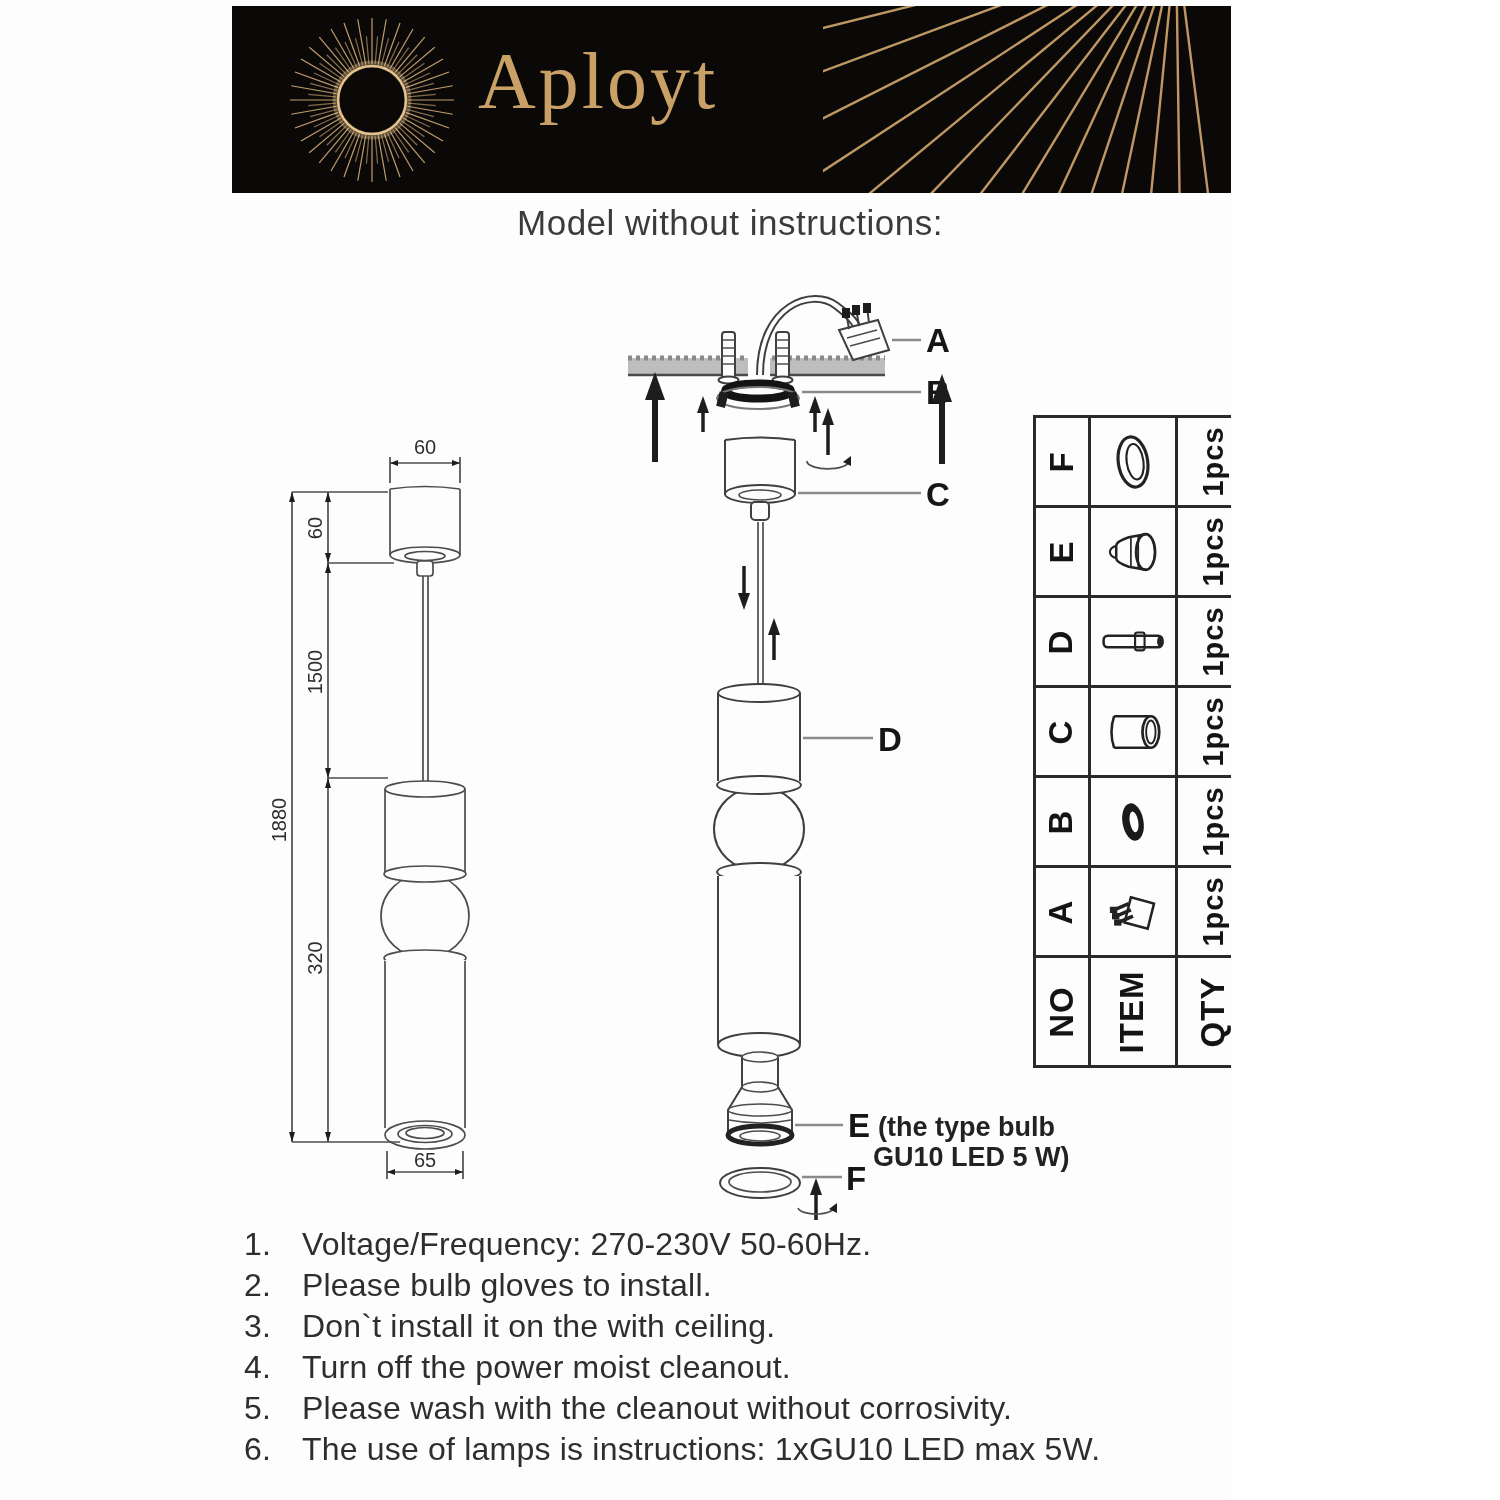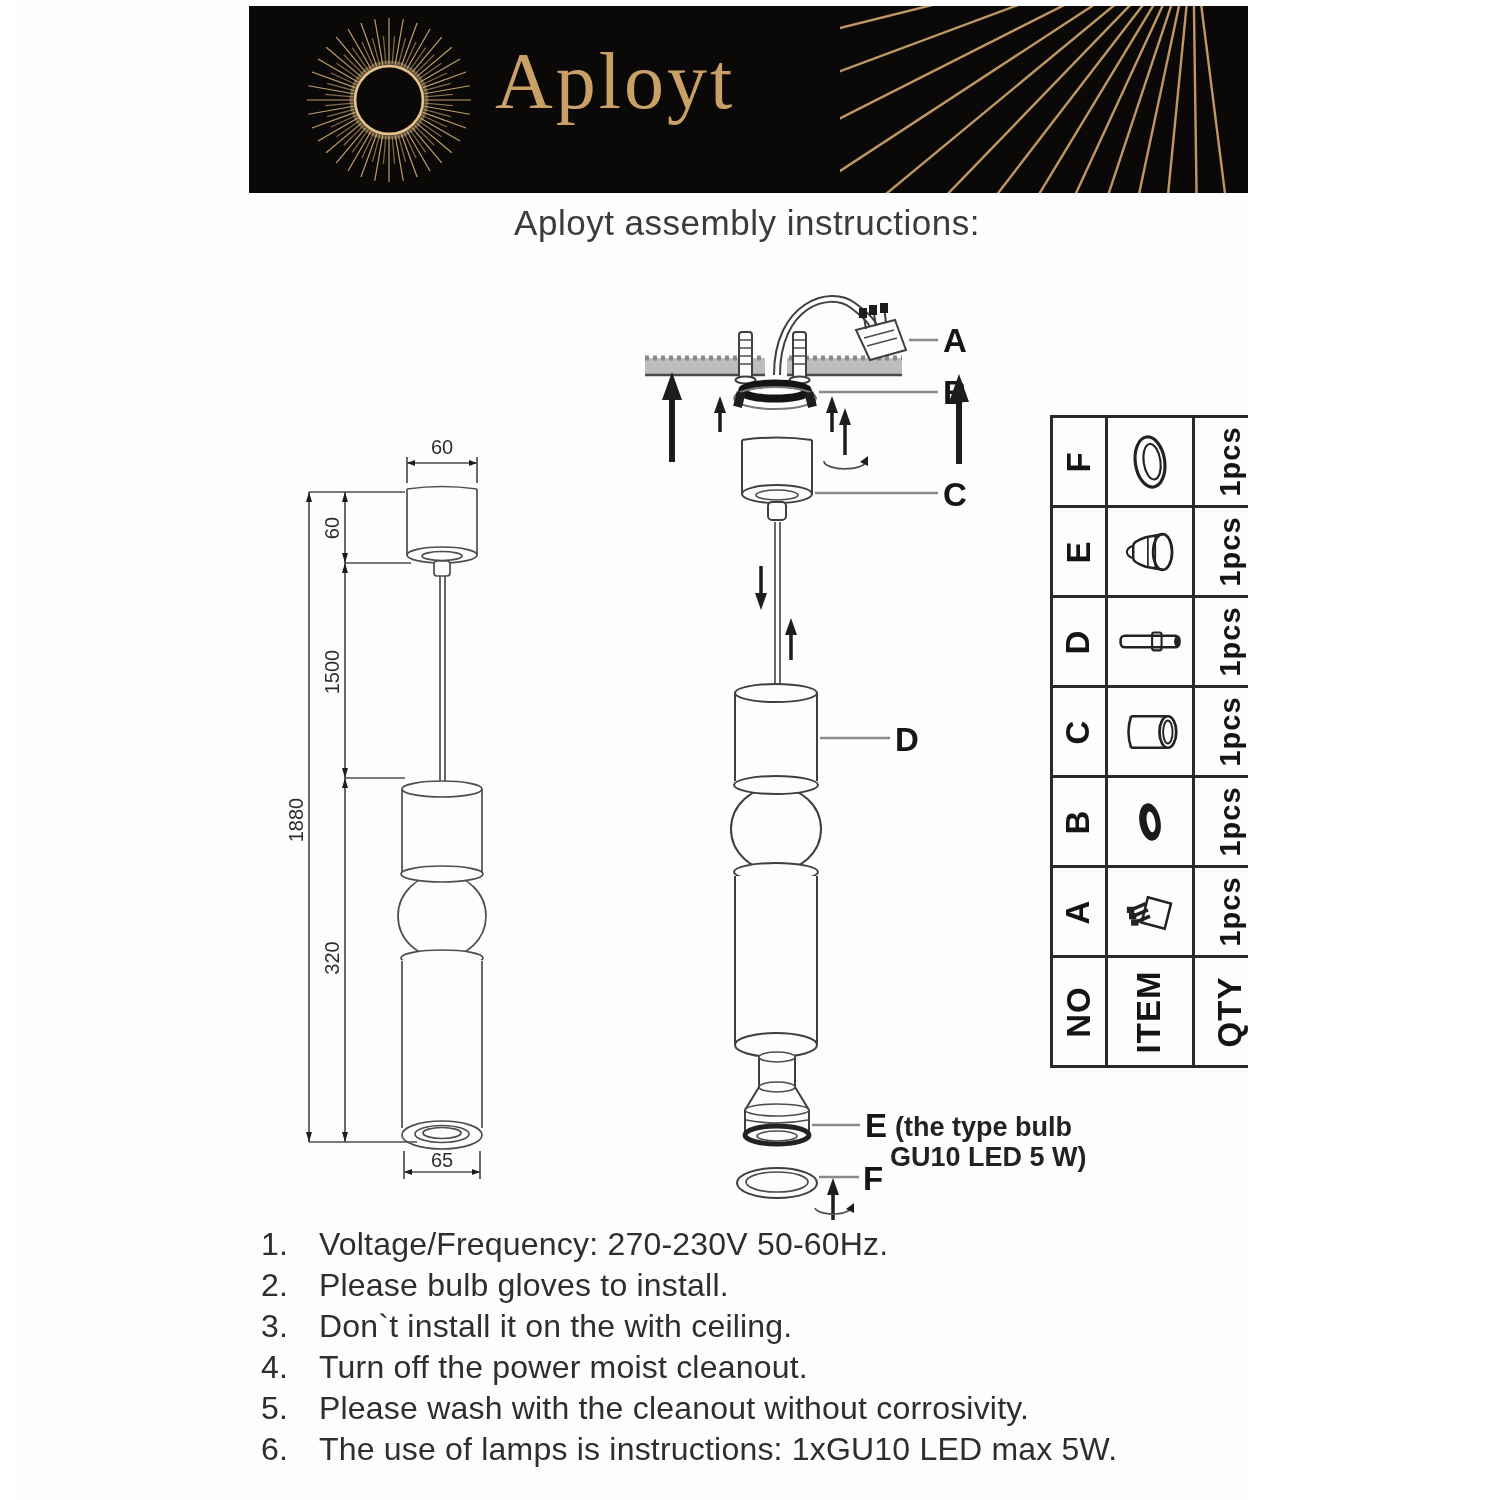--- a/index.html
+++ b/index.html
@@ -1,17 +1,17 @@
 <!DOCTYPE html>
 <html><head>
 <meta charset="utf-8">
 <style>
   html,body{margin:0;padding:0;background:#ffffff;}
   #page{position:relative;width:1231px;height:1500px;background:#fdfdfd;overflow:hidden;
-        font-family:"Liberation Sans",sans-serif;margin-left:17px;}
+        font-family:"Liberation Sans",sans-serif;}
 
   
   .banner{position:absolute;left:232px;top:6px;width:1051px;height:187px;background:#0b0908;overflow:hidden;}
   .sunburst{position:absolute;left:48px;top:2px;width:184px;height:184px;}
   .brand{position:absolute;left:246px;top:30px;font-family:"Liberation Serif",serif;
          font-size:80px;font-weight:400;color:#c9a166;letter-spacing:3px;}
   .fan{position:absolute;right:0;top:0;width:460px;height:187px;}
 
   
   .title-line1{position:absolute;left:0;top:203px;width:1460px;text-align:center;
@@ -146,21 +146,21 @@
           <line x1="353" y1="-66" x2="172.63560454814387" y2="324.34431576915074" stroke="#c99f68" stroke-width="2.4" opacity="0.95"></line>
           <line x1="353" y1="-66" x2="217.27091411274597" y2="342.0166850071335" stroke="#c99f68" stroke-width="2.4" opacity="0.95"></line>
           <line x1="353" y1="-66" x2="263.59797294836346" y2="354.6034683155365" stroke="#c99f68" stroke-width="2.4" opacity="0.95"></line>
           <line x1="353" y1="-66" x2="311.03935310356576" y2="361.9477819921874" stroke="#c99f68" stroke-width="2.4" opacity="0.95"></line>
           <line x1="353" y1="-66" x2="359.00373754583256" y2="363.9580853240008" stroke="#c99f68" stroke-width="2.4" opacity="0.95"></line>
           <line x1="353" y1="-66" x2="406.8932904326509" y2="360.6093215652255" stroke="#c99f68" stroke-width="2.4" opacity="0.95"></line>
         </g>
     </svg>
   </div>
 
-  <div class="title-line1">Aployt assembly instructions:</div>
+  <div class="title-line1">Model without instructions:</div>
   <div class="title-line2">APL.615.26.01</div>
 
   <svg class="dim-svg" width="250" height="770" viewBox="0 0 250 770">
 
     <path class="draw" d="M140,64 Q175,59 210,64 M140,64 L140,130 M210,64 L210,130"></path>
     <ellipse class="draw fillw" cx="175" cy="130" rx="35" ry="8"></ellipse>
     <ellipse class="draw" cx="175" cy="131" rx="20" ry="4.5"></ellipse>
     <rect class="draw fillw" x="167" y="136" width="16" height="15" rx="3"></rect>
 
     <line class="draw" x1="173" y1="151" x2="173" y2="360"></line>

